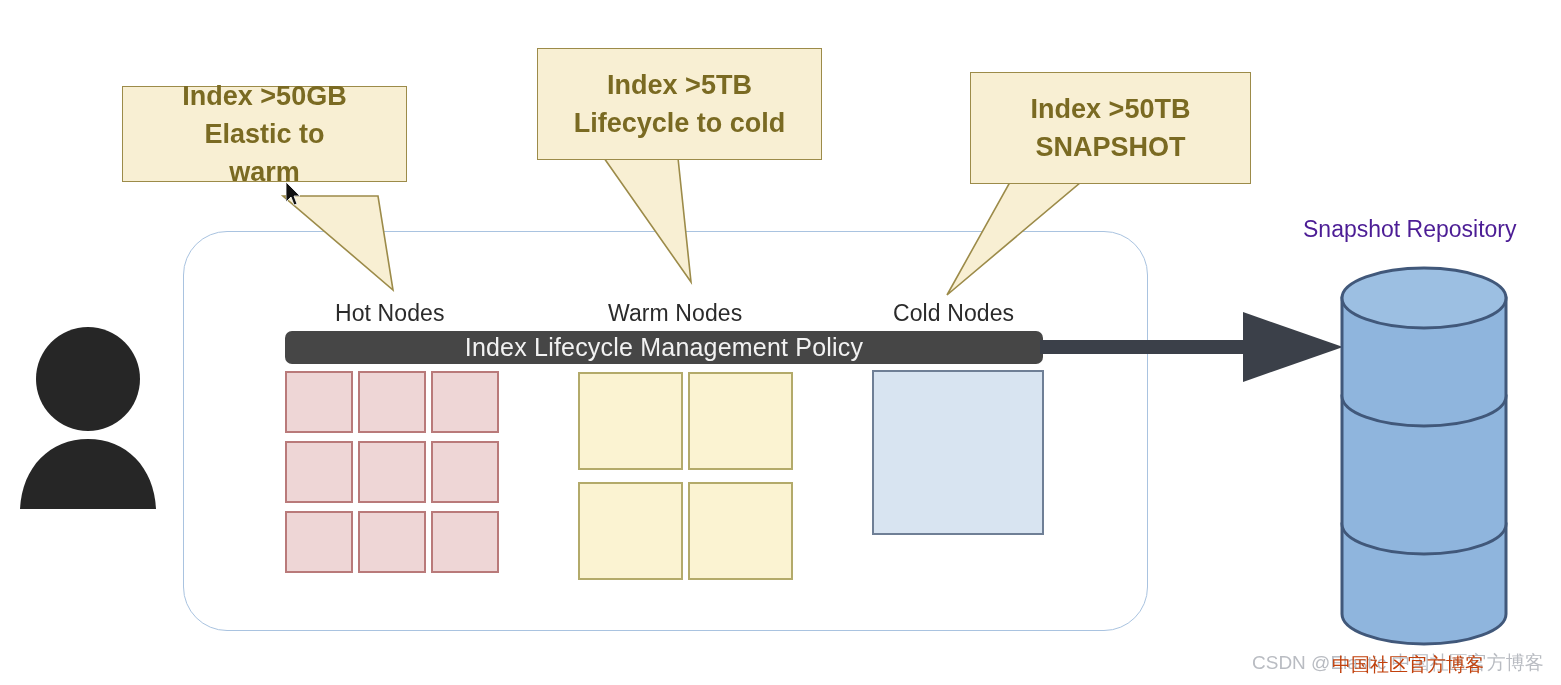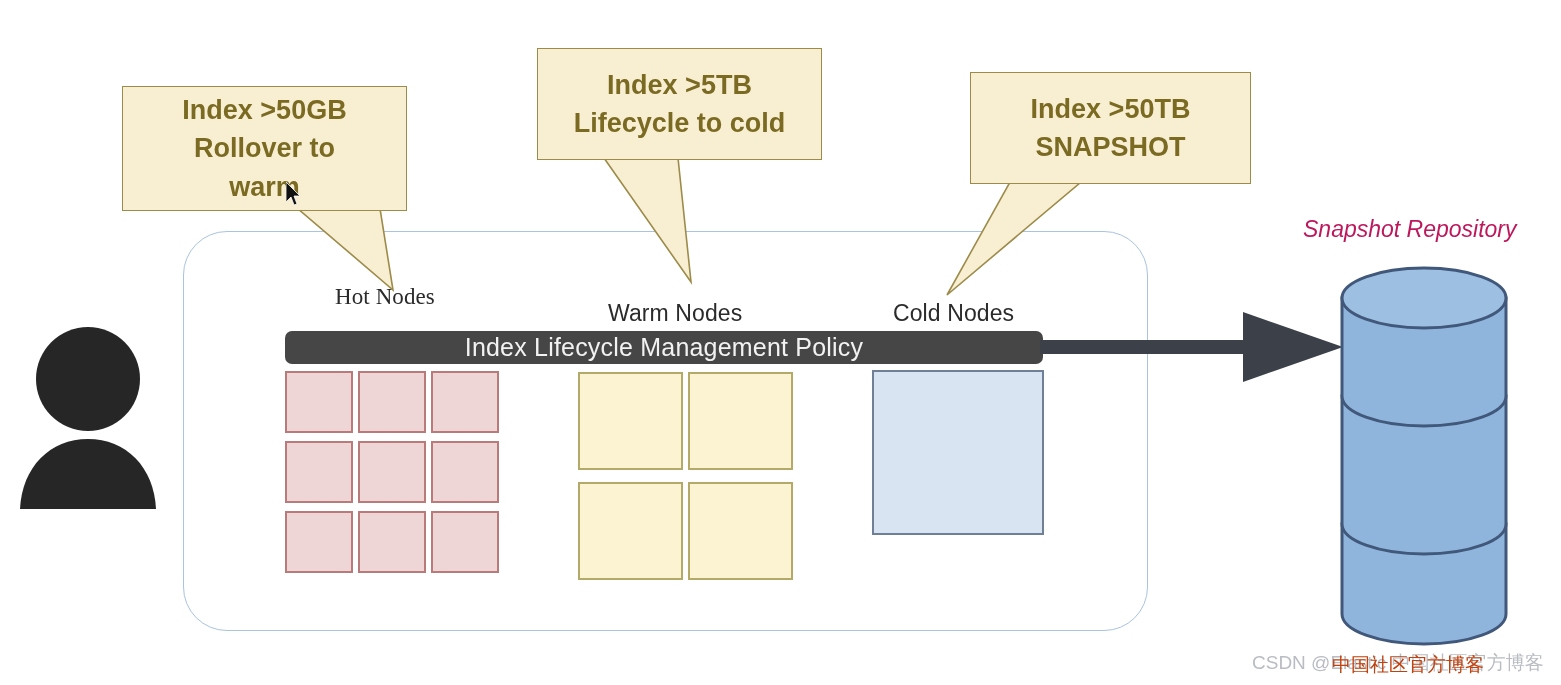--- a/index.html
+++ b/index.html
@@ -39,21 +39,21 @@
   }
 
   
   .tier-label {
     position: absolute;
     font-size: 23px;
     color: #2b2b2b;
     white-space: nowrap;
     letter-spacing: 0.1px;
   }
-  .tier-label.hot  { left: 335px; top: 284px; font-family: Liberation Serif, serif; }
+  .tier-label.hot  { left: 335px; top: 300px; }
   .tier-label.warm { left: 608px; top: 300px; }
   .tier-label.cold { left: 893px; top: 300px; }
 
   
   .ilm-bar {
     position: absolute;
     left: 285px;
     top: 331px;
     width: 758px;
     height: 33px;
@@ -113,23 +113,22 @@
     width: 172px;
     height: 165px;
   }
 
   
   .repo-label {
     position: absolute;
     left: 1303px;
     top: 216px;
     font-size: 23px;
-    color: #be185d;
-    white-space: nowrap;
-    font-style: italic;
+    color: #4c1d95;
+    white-space: nowrap;
   }
   .repo-cylinder {
     position: absolute;
     left: 1338px;
     top: 262px;
     width: 172px;
     height: 390px;
   }
 
   
@@ -144,21 +143,21 @@
     justify-content: center;
     color: #7a6a22;
     font-size: 27px;
     font-weight: bold;
     line-height: 1.42;
     text-align: center;
     z-index: 5;
   }
   .callout-line { white-space: nowrap; }
 
-  .callout-1 { left: 122px; top: 86px;  width: 285px; height: 125px; }
+  .callout-1 { left: 122px; top: 86px;  width: 285px; height: 96px; }
   .callout-2 { left: 537px; top: 48px;  width: 285px; height: 112px; }
   .callout-3 { left: 970px; top: 72px;  width: 281px; height: 112px; }
 
   .callout-tail {
     position: absolute;
     z-index: 4;
     overflow: visible;
   }
 
   
@@ -249,21 +248,21 @@
 
     <polygon points="283,196 378,196 393,290" fill="#f8efd3" stroke="#9c8b49" stroke-width="1.6"></polygon>
 
     <polygon points="604,158 678,158 691,282" fill="#f8efd3" stroke="#9c8b49" stroke-width="1.6"></polygon>
 
     <polygon points="1010,182 1081,182 947,295" fill="#f8efd3" stroke="#9c8b49" stroke-width="1.6"></polygon>
   </svg>
 
   <div class="callout-box callout-1">
     <span class="callout-line">Index &gt;50GB</span>
-    <span class="callout-line">Rollover to</span>
+    <span class="callout-line">Elastic to</span>
     <span class="callout-line">warm</span>
   </div>
 
   <div class="callout-box callout-2">
     <span class="callout-line">Index &gt;5TB</span>
     <span class="callout-line">Lifecycle to cold</span>
   </div>
 
   <div class="callout-box callout-3">
     <span class="callout-line">Index &gt;50TB</span>

